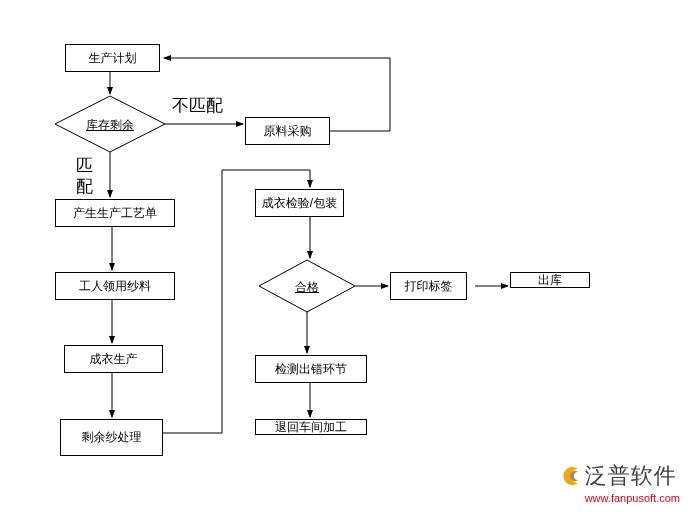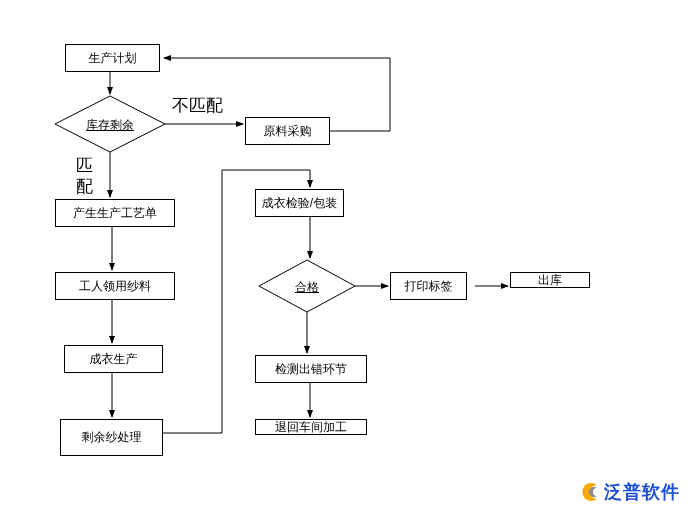--- a/index.html
+++ b/index.html
@@ -42,21 +42,21 @@
     white-space:normal;
   }
   .watermark{
     position:absolute;
     right:13px;bottom:8px;
     z-index:4;
     text-align:left;
   }
   .brand-row{display:flex;align-items:center;gap:2px;}
   .brand{
-    font-size:18px;font-weight:bold;color:#1d4ed8;
+    font-size:22px;font-weight:normal;color:#404040;
     letter-spacing:1px;
   }
   .wm-url{
     font-size:11px;color:#e60012;
     margin-top:1px;
     padding-left:24px;
   }
   .logo{display:inline-flex;}
 </style>
 </head>
@@ -122,15 +122,16 @@
   <div class="watermark">
     <div class="brand-row">
       <span class="logo">
         <svg width="22" height="22" viewBox="0 0 22 22" xmlns="http://www.w3.org/2000/svg">
           <path d="M17 4 A9 9 0 1 0 17 18 A6.5 6.5 0 1 1 17 4 Z" fill="#f7a800"></path>
           <path d="M17 7 A5 5 0 1 0 17 15 A3.5 3.5 0 1 1 17 7 Z" fill="#8c8c8c"></path>
         </svg>
       </span>
       <span class="brand">泛普软件</span>
     </div>
+    <div class="wm-url">www.fanpusoft.com</div>
   </div>
 
 </div>
 
 </body></html>

